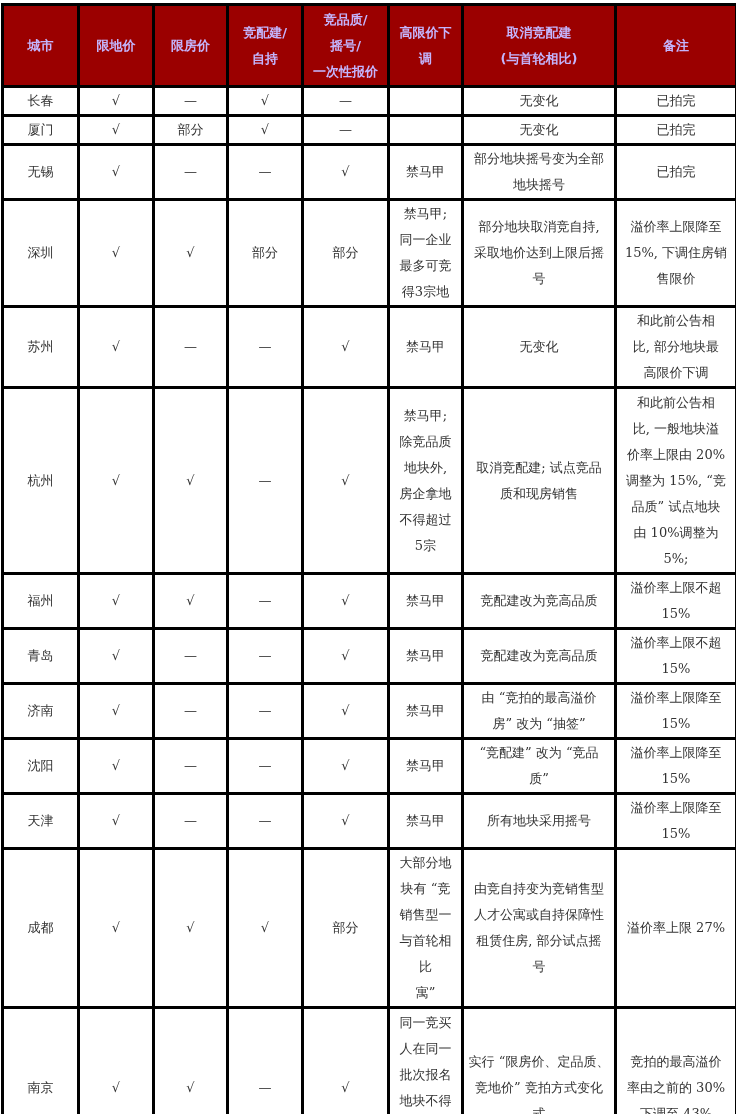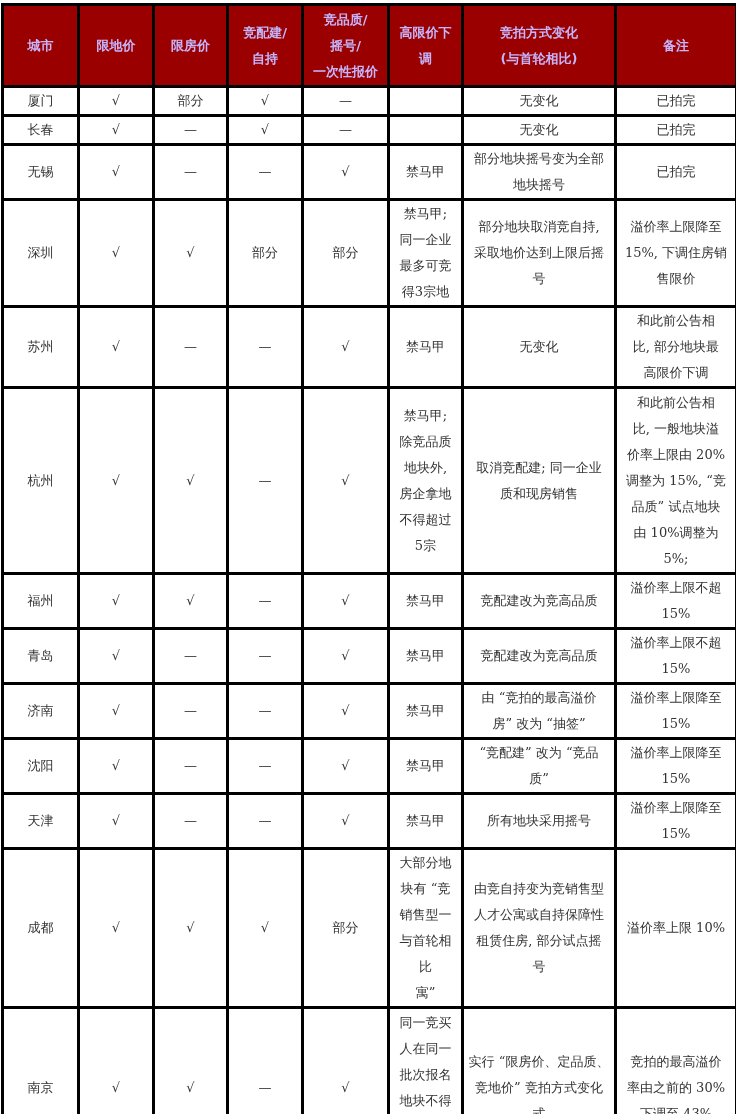--- a/index.html
+++ b/index.html
@@ -45,40 +45,40 @@
       <tr>
         <th><span class="cell-text">城市</span></th>
         <th><span class="cell-text">限地价</span></th>
         <th><span class="cell-text">限房价</span></th>
         <th><span class="cell-text">竞配建/
 自持</span></th>
         <th><span class="cell-text">竞品质/
 摇号/
 一次性报价</span></th>
         <th><span class="cell-text">高限价下调</span></th>
-        <th><span class="cell-text">竞拍方式变化
+        <th><span class="cell-text">取消竞配建
 (与首轮相比)</span></th>
         <th><span class="cell-text">备注</span></th>
       </tr>
     </thead>
     <tbody id="tbody">
-        <tr style="height: 25px;">
-          <td><span class="cell-text">厦门</span></td>
-          <td><span class="cell-text">√</span></td>
-          <td><span class="cell-text">部分</span></td>
+        <tr style="height: 27px;">
+          <td><span class="cell-text">长春</span></td>
+          <td><span class="cell-text">√</span></td>
+          <td><span class="cell-text">—</span></td>
           <td><span class="cell-text">√</span></td>
           <td><span class="cell-text">—</span></td>
           <td><span class="cell-text"></span></td>
           <td><span class="cell-text">无变化</span></td>
           <td><span class="cell-text">已拍完</span></td>
         </tr>
-        <tr style="height: 27px;">
-          <td><span class="cell-text">长春</span></td>
-          <td><span class="cell-text">√</span></td>
-          <td><span class="cell-text">—</span></td>
+        <tr style="height: 25px;">
+          <td><span class="cell-text">厦门</span></td>
+          <td><span class="cell-text">√</span></td>
+          <td><span class="cell-text">部分</span></td>
           <td><span class="cell-text">√</span></td>
           <td><span class="cell-text">—</span></td>
           <td><span class="cell-text"></span></td>
           <td><span class="cell-text">无变化</span></td>
           <td><span class="cell-text">已拍完</span></td>
         </tr>
         <tr style="height: 53px;">
           <td><span class="cell-text">无锡</span></td>
           <td><span class="cell-text">√</span></td>
           <td><span class="cell-text">—</span></td>
@@ -123,21 +123,21 @@
           <td><span class="cell-text">√</span></td>
           <td><span class="cell-text">√</span></td>
           <td><span class="cell-text">—</span></td>
           <td><span class="cell-text">√</span></td>
           <td><span class="cell-text">禁马甲;
 除竞品质
 地块外,
 房企拿地
 不得超过
 5宗</span></td>
-          <td><span class="cell-text">取消竞配建; 同一企业
+          <td><span class="cell-text">取消竞配建; 试点竞品
 质和现房销售</span></td>
           <td><span class="cell-text">和此前公告相
 比, 一般地块溢
 价率上限由 20%
 调整为 15%, “竞
 品质” 试点地块
 由 10%调整为
 5%;</span></td>
         </tr>
         <tr style="height: 52px;">
@@ -205,21 +205,21 @@
           <td><span class="cell-text">部分</span></td>
           <td><span class="cell-text">大部分地
 块有 “竞
 销售型一
 与首轮相比
 寓”</span></td>
           <td><span class="cell-text">由竞自持变为竞销售型
 人才公寓或自持保障性
 租赁住房, 部分试点摇
 号</span></td>
-          <td><span class="cell-text">溢价率上限 10%</span></td>
+          <td><span class="cell-text">溢价率上限 27%</span></td>
         </tr>
         <tr style="height: 160px;">
           <td><span class="cell-text">南京</span></td>
           <td><span class="cell-text">√</span></td>
           <td><span class="cell-text">√</span></td>
           <td><span class="cell-text">—</span></td>
           <td><span class="cell-text">√</span></td>
           <td><span class="cell-text">同一竞买
 人在同一
 批次报名

